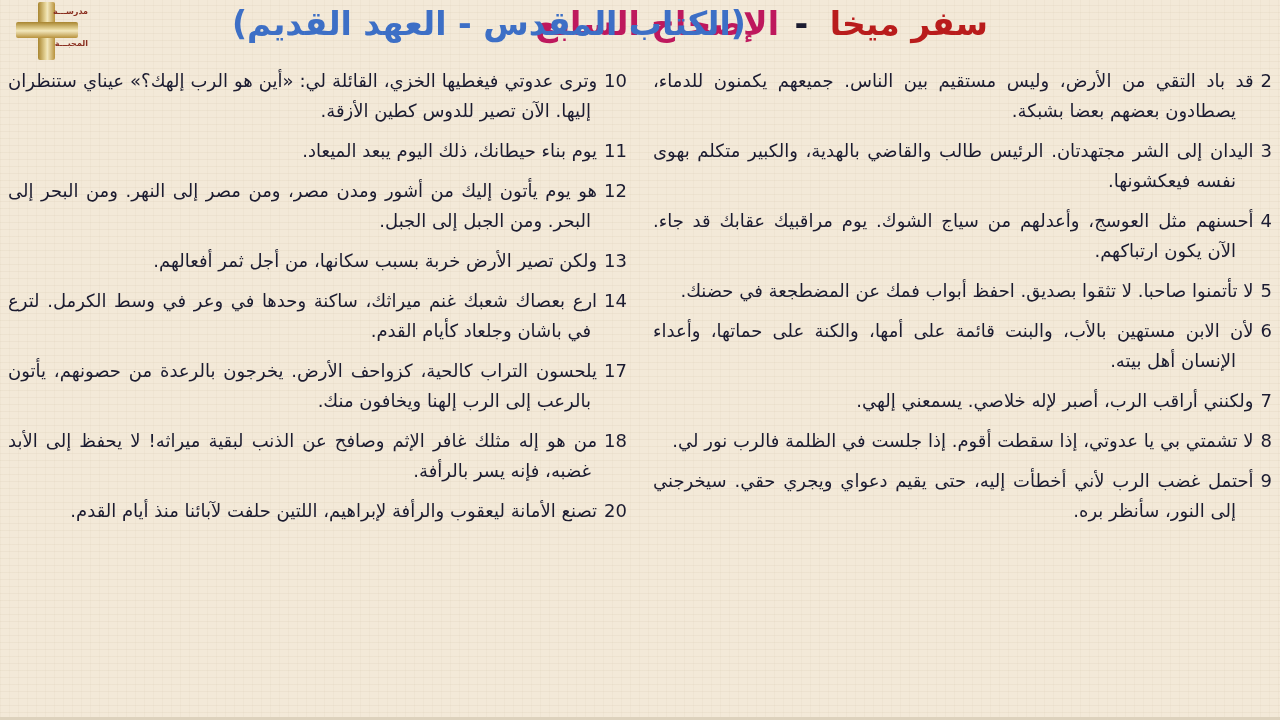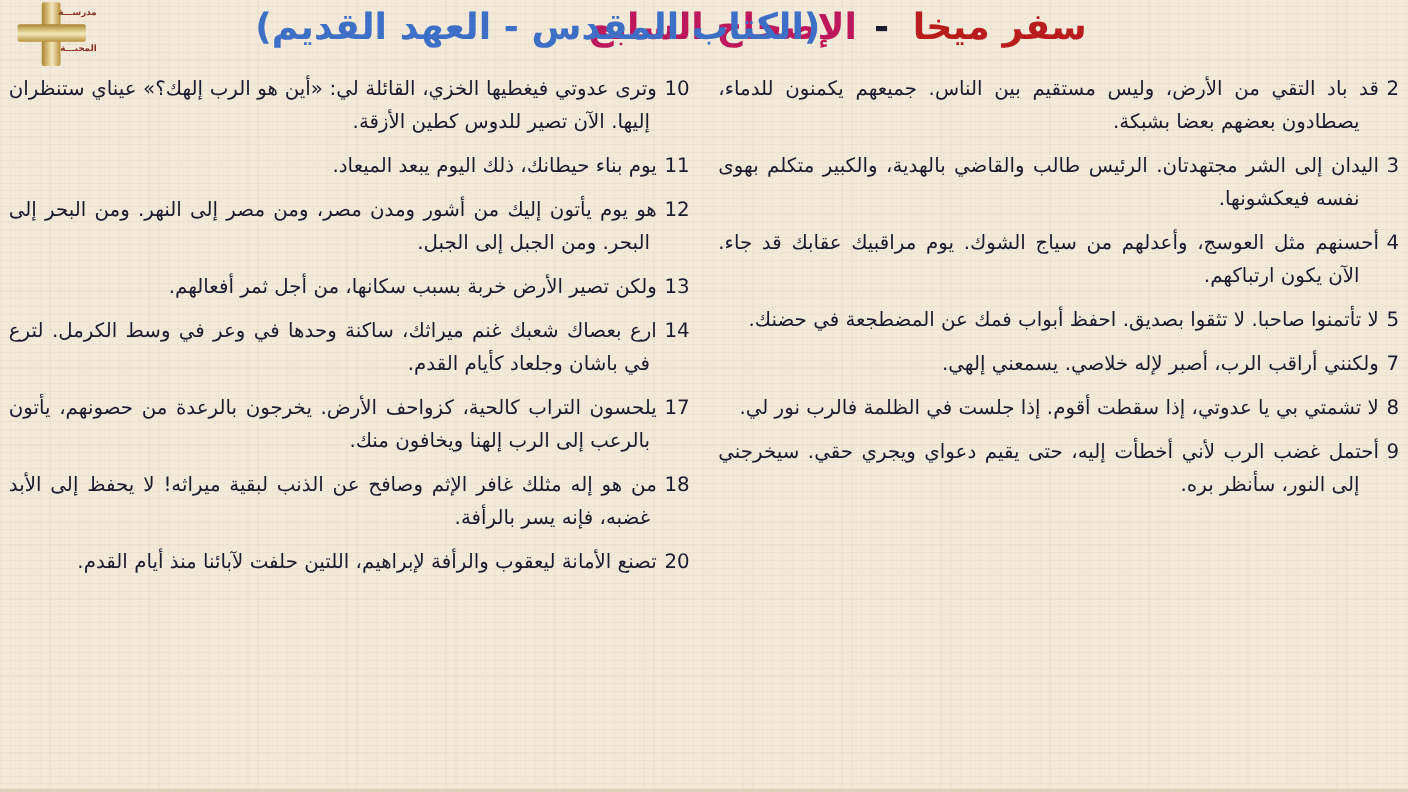--- a/index.html
+++ b/index.html
@@ -102,20 +102,23 @@
       </p>
 
       <p class="verse">
         <span class="vnum">4</span><span class="vtext">أحسنهم مثل العوسج، وأعدلهم من سياج الشوك. يوم مراقبيك عقابك قد جاء. الآن يكون ارتباكهم.</span>
       </p>
 
       <p class="verse">
         <span class="vnum">5</span><span class="vtext">لا تأتمنوا صاحبا. لا تثقوا بصديق. احفظ أبواب فمك عن المضطجعة في حضنك.</span>
       </p>
 
+      <p class="verse">
+        <span class="vnum">6</span><span class="vtext">لأن الابن مستهين بالأب، والبنت قائمة على أمها، والكنة على حماتها، وأعداء الإنسان أهل بيته.</span>
+      </p>
 
       <p class="verse">
         <span class="vnum">7</span><span class="vtext">ولكنني أراقب الرب، أصبر لإله خلاصي. يسمعني إلهي.</span>
       </p>
 
       <p class="verse">
         <span class="vnum">8</span><span class="vtext">لا تشمتي بي يا عدوتي، إذا سقطت أقوم. إذا جلست في الظلمة فالرب نور لي.</span>
       </p>
 
       <p class="verse">

